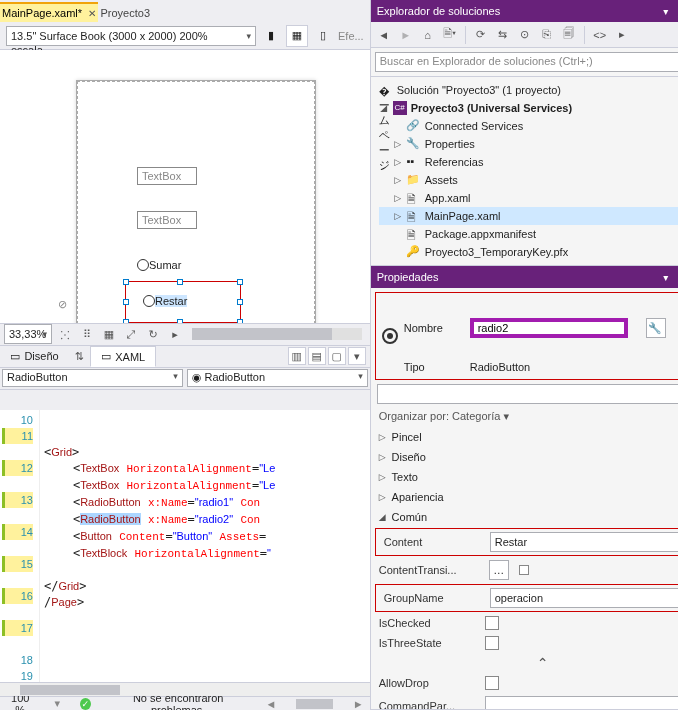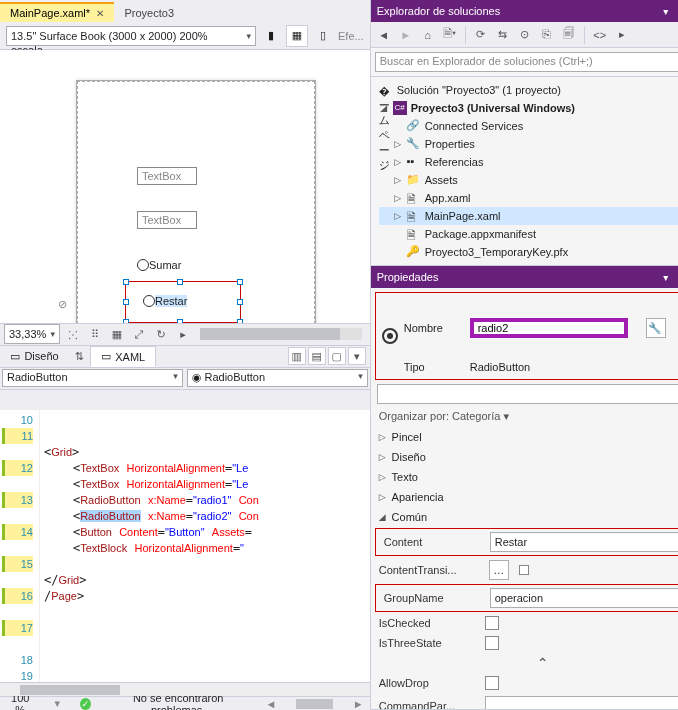--- a/index.html
+++ b/index.html
@@ -2,21 +2,21 @@
 <html><head>
 <meta charset="utf-8">
 <style>
 * { box-sizing: border-box; margin: 0; padding: 0; font-family: "Segoe UI", Tahoma, sans-serif; font-size: 11px; }
 body { width: 678px; height: 710px; background: #eeeef2; color: #1e1e1e; overflow: hidden; display: flex; }
 .left-pane { width: 390px; height: 710px; display: flex; flex-direction: column; border-right: 1px solid #cccedb; }
 .right-pane { flex: 1; display: flex; flex-direction: column; background: #f5f5f5; }
 
 
 .doc-tabs { display: flex; background: #eeeef2; height: 22px; align-items: flex-end; }
-.doc-tab { padding: 3px 10px; background: #eeeef2; cursor: pointer; display: flex; align-items: center; gap: 6px; }
+.doc-tab { padding: 3px 2px; background: #eeeef2; cursor: pointer; display: flex; align-items: center; gap: 6px; }
 .doc-tab.active { background: #fff29d; color: #000; border-top: 2px solid #f0a30a; }
 .tab-close { font-size: 10px; color: #555; }
 .doc-tab.preview { font-style: normal; color: #444; }
 
 
 .design-toolbar { display: flex; align-items: center; background: #eeeef2; padding: 3px 6px; gap: 4px; border-bottom: 1px solid #cccedb; height: 28px; }
 .combo { background: #fff; border: 1px solid #abadb3; padding: 2px 18px 2px 4px; position: relative; height: 20px; line-height: 14px; }
 .combo::after { content: "▾"; position: absolute; right: 4px; top: 2px; font-size: 9px; color: #555; }
 .tb-btn { width: 22px; height: 22px; display: flex; align-items: center; justify-content: center; border: 1px solid #cccedb; background: #fff; }
 .tb-btn.flat { border: none; background: transparent; }
@@ -27,21 +27,21 @@
 .canvas-dashed { position: absolute; left: 0; top: 0; right: 0; bottom: 0; border: 1px dashed #aaa; pointer-events: none; }
 .ruler-num { position: absolute; font-size: 10px; color: #0078d7; }
 .ctrl { position: absolute; font-size: 11px; }
 .tbx { border: 1px solid #888; background: #fff; padding: 2px 4px; width: 60px; height: 18px; color: #888; }
 .radio { display: flex; align-items: center; }
 .radio .dot { width: 12px; height: 12px; border: 1px solid #333; border-radius: 50%; background: #fff; }
 .sel-handle { position: absolute; width: 6px; height: 6px; background: #fff; border: 1px solid #007acc; }
 
 
 .zoom-bar { display: flex; align-items: center; height: 22px; background: #eeeef2; border-bottom: 1px solid #cccedb; padding: 0 4px; gap: 4px; }
-.zoom-combo { width: 56px; }
+.zoom-combo { width: 48px; }
 .mini-btn { width: 18px; height: 18px; display:flex; align-items:center; justify-content:center; color:#555; }
 
 
 .view-tabs { display: flex; align-items: center; height: 22px; background: #eeeef2; border-bottom: 1px solid #cccedb; }
 .view-tab { padding: 3px 10px; display: flex; align-items: center; gap: 4px; }
 .view-tab.active { background: #fff; border: 1px solid #cccedb; border-bottom: 1px solid #fff; margin-bottom: -1px; }
 .swap { padding: 0 6px; color: #555; }
 .view-right { margin-left: auto; display: flex; gap: 2px; padding-right: 4px; }
 .view-right .mini-btn { border: 1px solid #cccedb; background:#fff; }
 
@@ -49,21 +49,21 @@
 .bc-bar { display: flex; height: 22px; background: #eeeef2; border-bottom: 1px solid #cccedb; align-items:center; }
 .bc { flex: 1; background: #fff; border: 1px solid #abadb3; height: 18px; margin: 0 2px; padding: 1px 18px 1px 4px; position: relative; }
 .bc::after { content:"▾"; position:absolute; right:4px; top:1px; font-size:9px; color:#555;}
 
 
 .code-area { flex: 1; background: #fff; overflow: hidden; position: relative; display:flex;margin-top:20px; }
 .gutter { width: 40px; background: #fff; border-right: 1px solid #eee; text-align: right; padding: 2px 6px 2px 2px; color: #2b91af; font-family: Consolas, monospace; font-size: 12px; line-height: 16px; }
 .gutter .mod { background: #fff29d; border-left: 3px solid #8cbf26; display:block; }
 .code { flex:1; font-family: Consolas, monospace; font-size: 12px; line-height: 16px; white-space: pre; padding: 2px 4px; overflow:hidden; }
 .code .t-el { color: #a31515; }
-.code .t-attr { color: #ff0000; }
+.code .t-attr { color: #ff0000; font-family: Liberation Mono, monospace; }
 .code .t-val { color: #0000ff; }
 .code .t-sel { background: #add6ff; }
 .scroller { height: 14px; background:#eee; border-top:1px solid #cccedb; position:relative; }
 .scroller .thumb { position:absolute; left:20px; top:2px; height:10px; width:100px; background:#c2c3c9; }
 
 
 .status { height: 14px; background: #eeeef2; border-top: 1px solid #cccedb; display: flex; align-items: center; padding: 0 6px; gap: 20px; text-align: center; }
 .status .ok { width:12px; height:12px; border-radius:50%; background:#4ec94e; display:inline-flex; align-items:center; justify-content:center; color:#fff; font-size:9px;}
 
 
@@ -272,21 +272,21 @@
       </div>
     </div>
     <div class="tree">
       <div class="tree-row" style="--d:0">
         <span class="ficon">�ームページ</span>
         <span>Solución "Proyecto3" (1 proyecto)</span>
       </div>
       <div class="tree-row" style="--d:0">
         <span class="exp">◢</span>
         <span class="ficon" style="background:#68217a;color:#fff;text-align:center;font-size:8px;line-height:14px;">C#</span>
-        <span class="bold">Proyecto3 (Universal Windows)</span>
+        <span class="bold">Proyecto3 (Universal Services)</span>
       </div>
       <div class="tree-row" style="--d:2">
           <span class="ficon">🔗</span>
           <span>Connected Services</span>
         </div>
       <div class="tree-row" style="--d:1">
           <span class="exp">▷</span>
           <span class="ficon">🔧</span>
           <span>Properties</span>
         </div>

